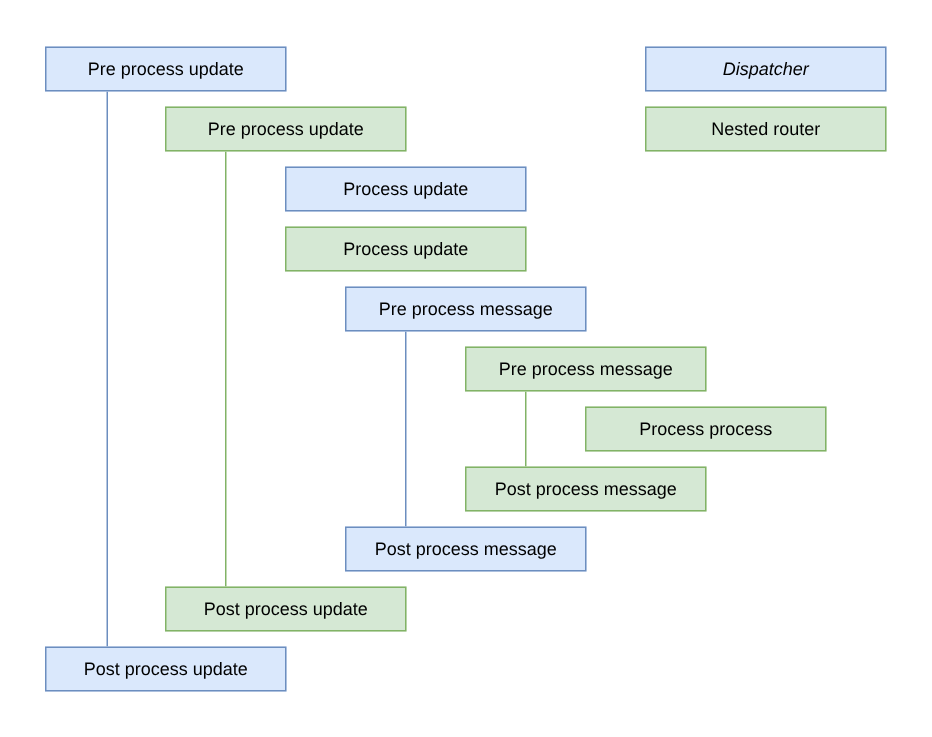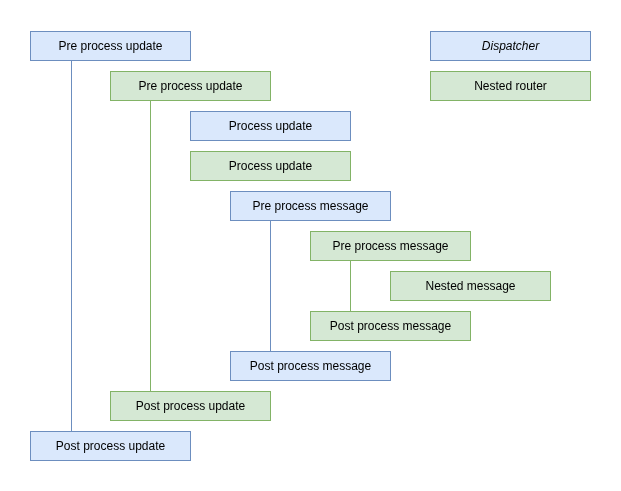--- a/index.html
+++ b/index.html
@@ -64,21 +64,21 @@
   <div class="node green" style="left:190px; top:151px;">
       <span>Process update</span>
     </div>
   <div class="node blue" style="left:230px; top:191px;">
       <span>Pre process message</span>
     </div>
   <div class="node green" style="left:310px; top:231px;">
       <span>Pre process message</span>
     </div>
   <div class="node green" style="left:390px; top:271px;">
-      <span>Nested message</span>
+      <span>Process process</span>
     </div>
   <div class="node green" style="left:310px; top:311px;">
       <span>Post process message</span>
     </div>
   <div class="node blue" style="left:230px; top:351px;">
       <span>Post process message</span>
     </div>
   <div class="node green" style="left:110px; top:391px;">
       <span>Post process update</span>
     </div>

